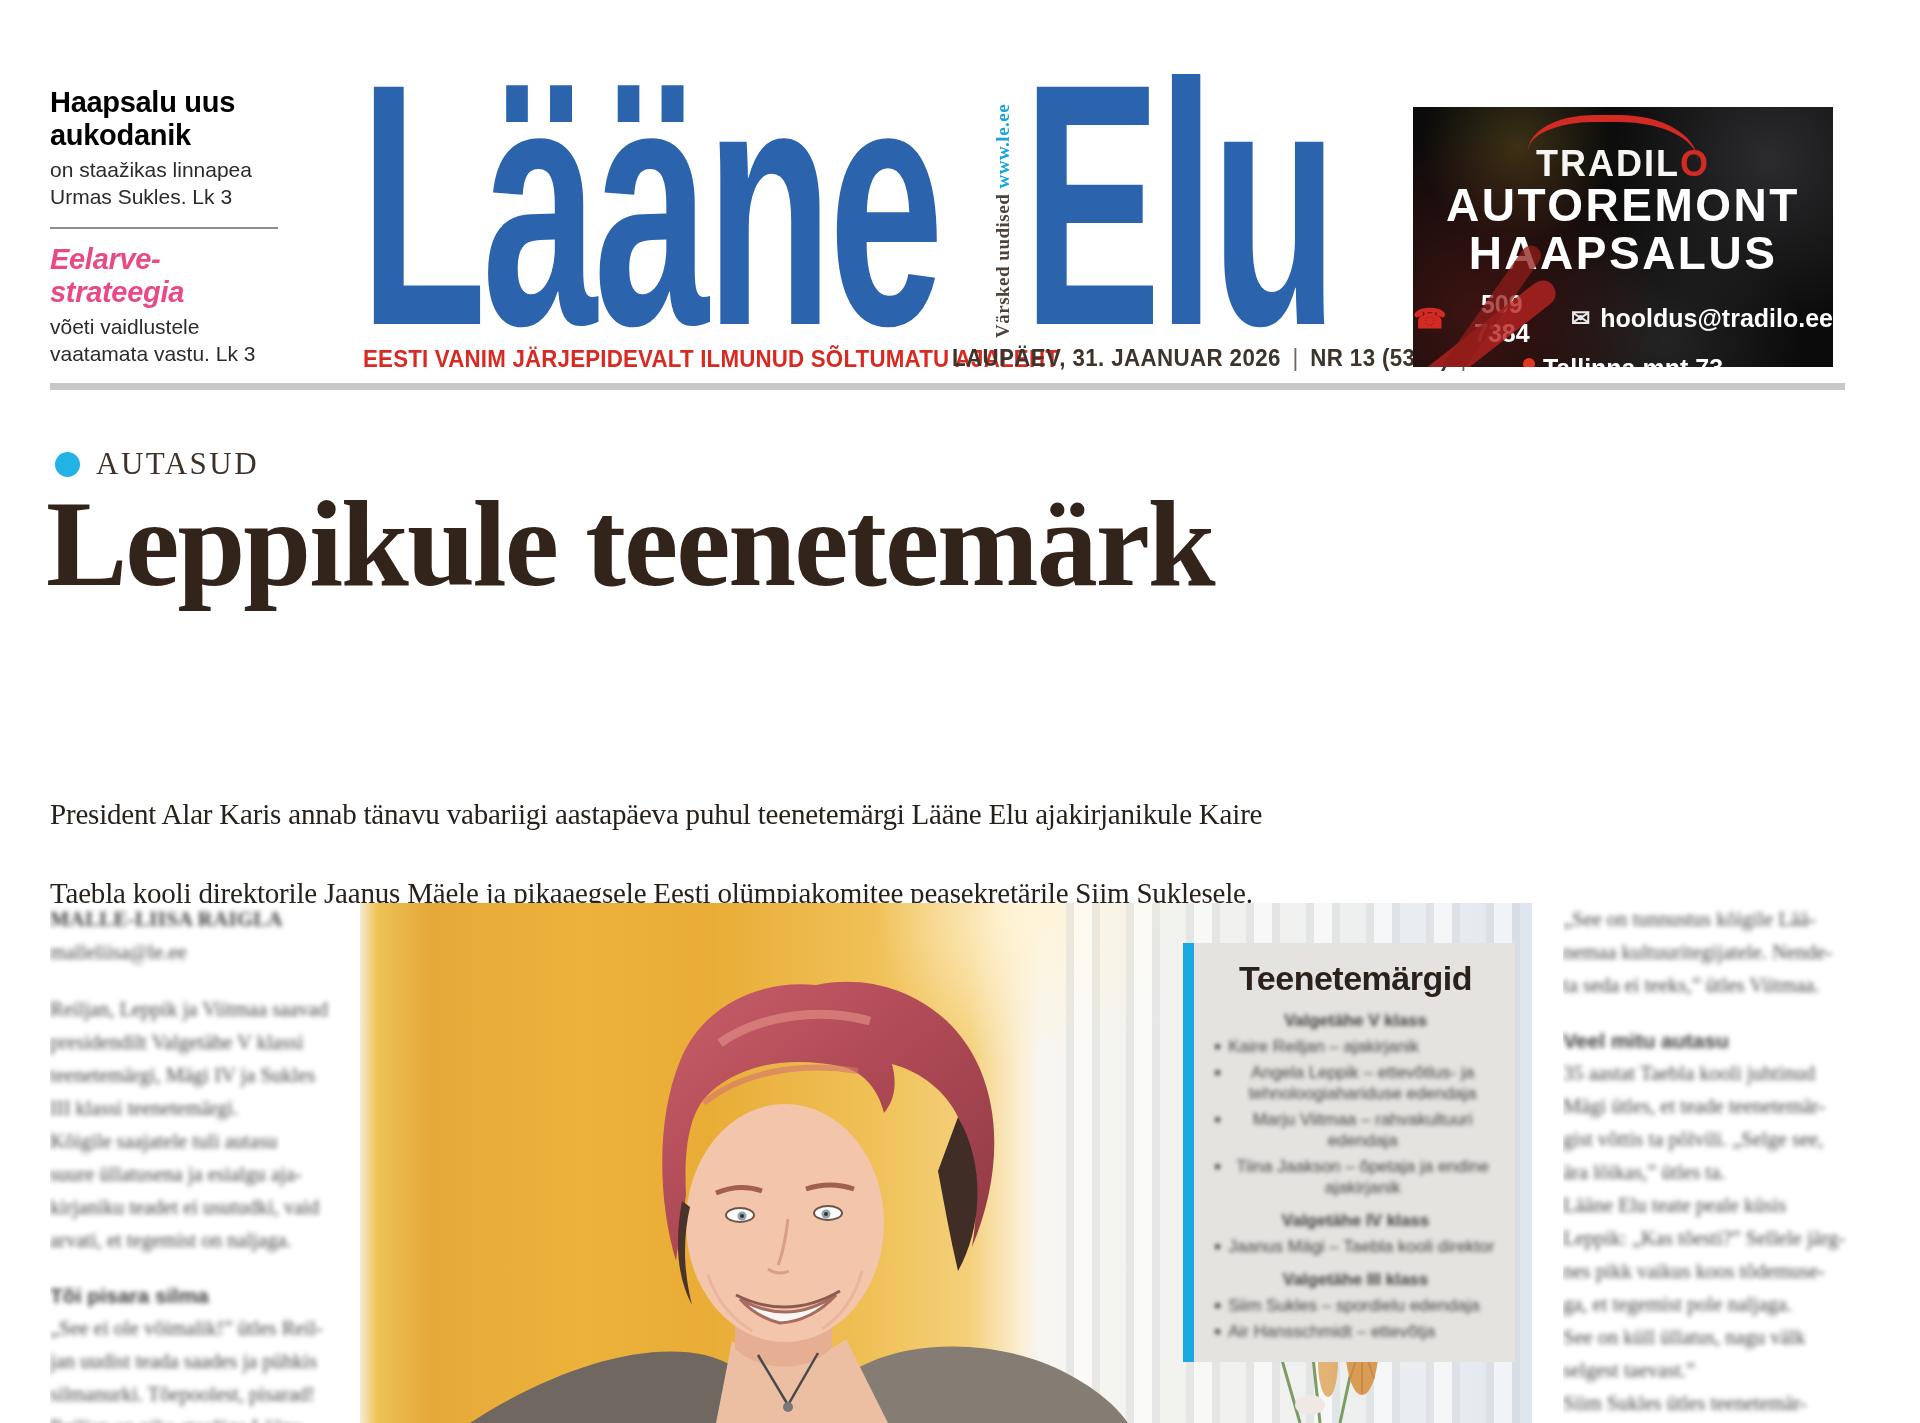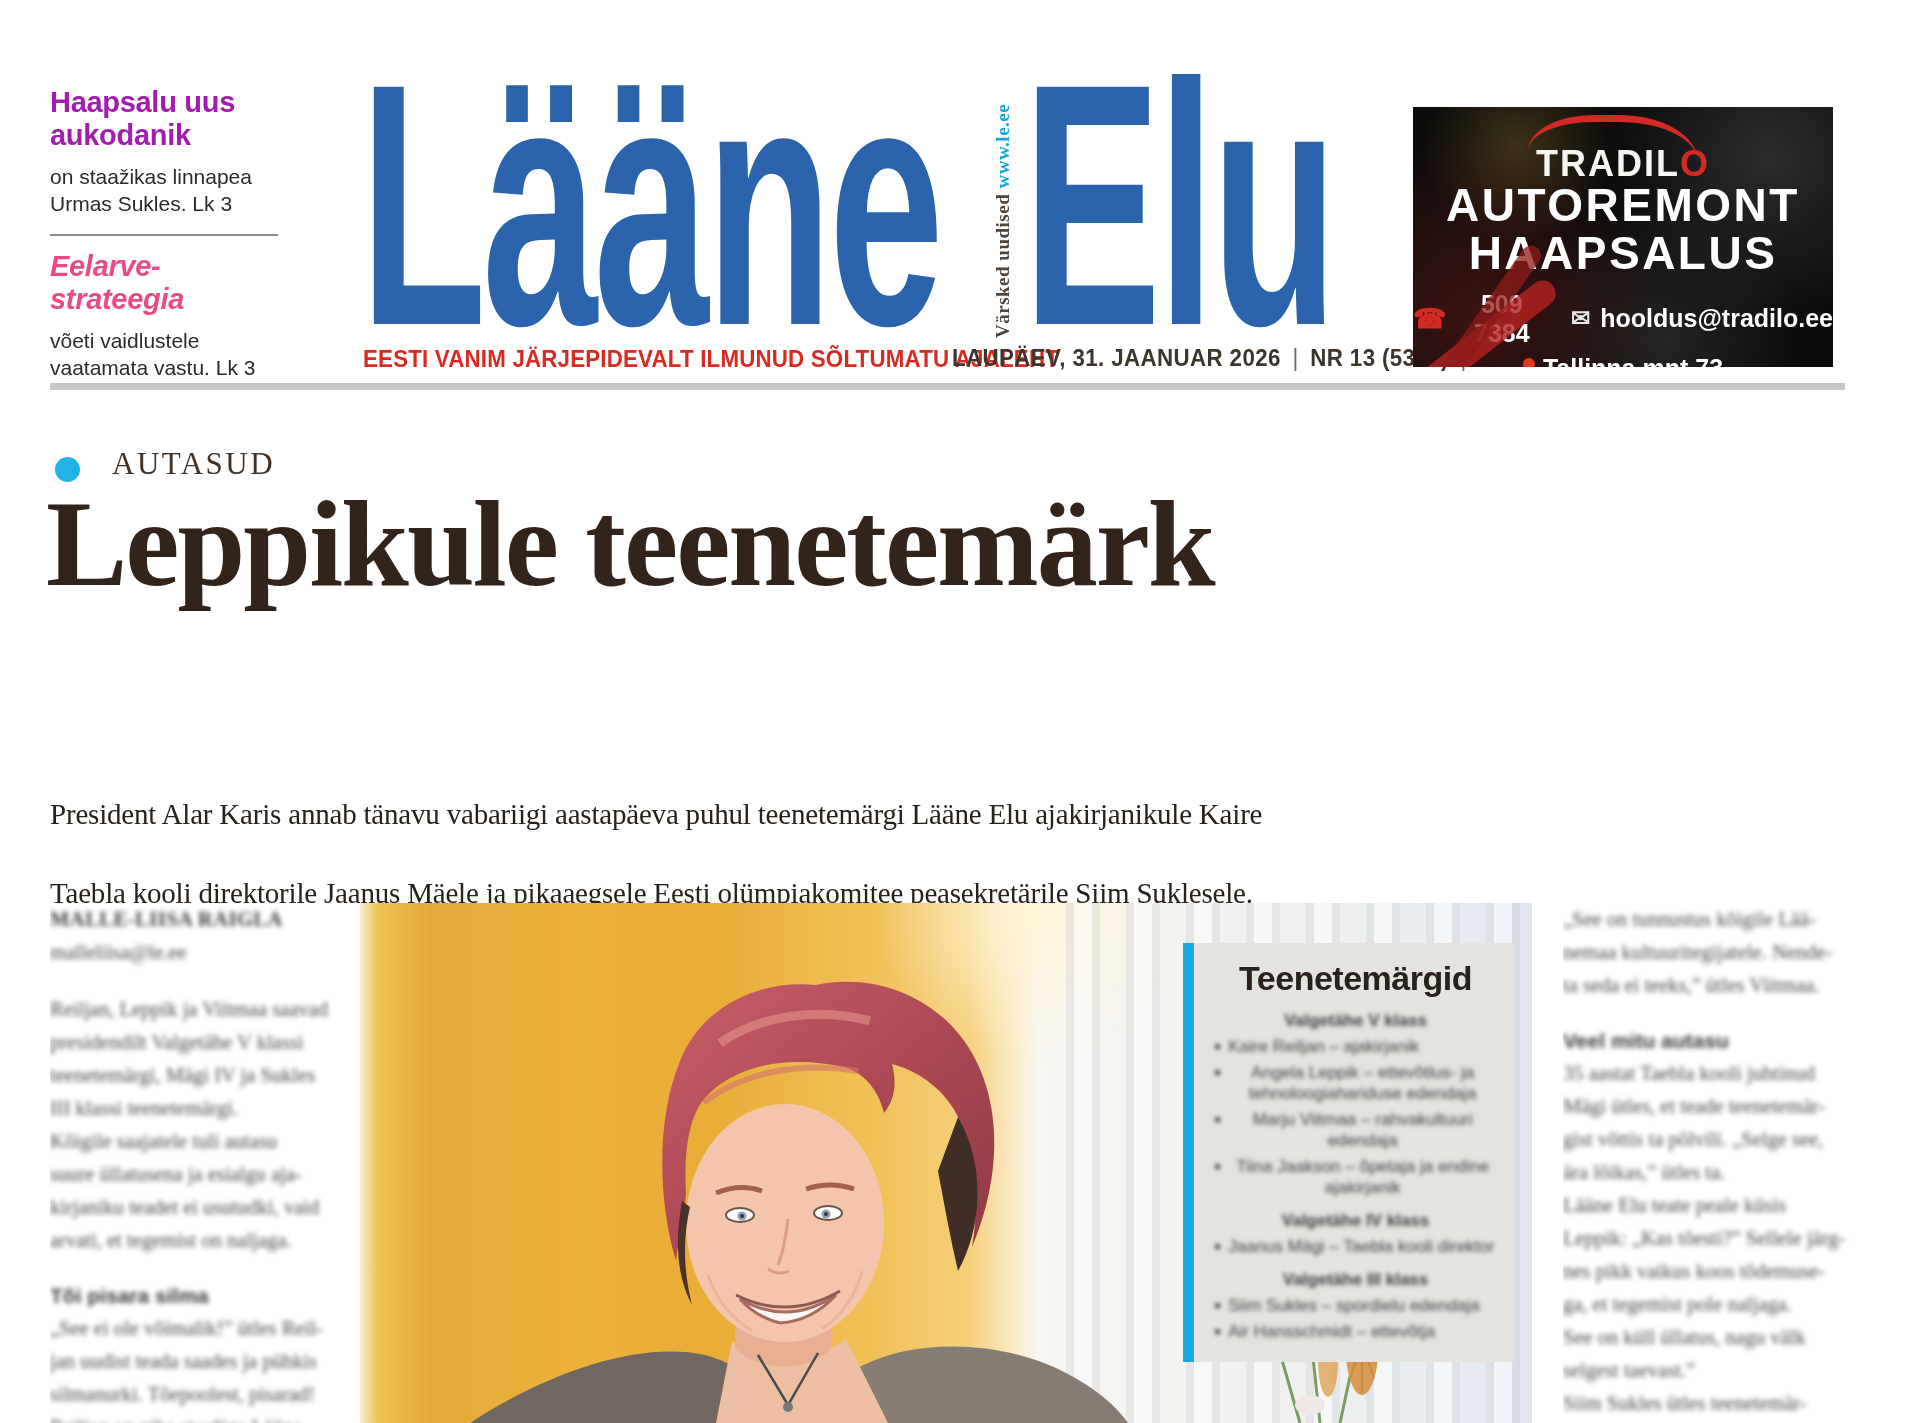--- a/index.html
+++ b/index.html
@@ -2,23 +2,23 @@
 <html><head>
 <meta charset="utf-8">
 <style>
   html,body{margin:0;padding:0;background:#ffffff;}
   body{width:1920px;height:1423px;overflow:hidden;font-family:"Liberation Sans",sans-serif;}
   .page{position:relative;width:1920px;height:1423px;background:#fff;overflow:hidden;}
 
   
   .teasers{position:absolute;left:50px;top:86px;width:250px;}
   .teaser-title{font-weight:bold;font-size:29px;line-height:1.14;letter-spacing:-0.3px;}
-  .teaser-title.cyan{color:#a21caf;}
+  .teaser-title.cyan{color:#000000;}
   .teaser-title.pink{color:#e94a87;font-style:italic;}
-  .teaser-sub{font-size:21px;line-height:1.3;color:#2b2b2b;margin-top:11px;}
+  .teaser-sub{font-size:21px;line-height:1.3;color:#2b2b2b;margin-top:4px;}
   .teaser-divider{width:228px;height:2px;background:#8f8f8f;margin:16px 0 14px 0;}
 
   
   .masthead{position:absolute;left:360px;top:32px;height:320px;}
   .mast-word{position:absolute;top:0;font-family:"Liberation Sans",sans-serif;font-weight:bold;
     font-size:345px;line-height:1;color:#2b64ad;transform:scaleX(0.60);transform-origin:left top;
     letter-spacing:-6px;white-space:nowrap;}
   .mast-laane{left:0;}
   .mast-elu{left:663px;}
   .mast-vertical{position:absolute;left:632px;bottom:14px;height:262px;
@@ -53,21 +53,21 @@
   .ad-contact{margin-top:12px;font-size:25px;font-weight:bold;display:flex;justify-content:center;align-items:center;gap:10px;}
   .phone-glyph{color:#d42a24;font-size:27px;}
   .mail-glyph{color:#e9e9e9;font-size:23px;margin-left:14px;}
   .ad-addr{margin-top:6px;font-size:25px;font-weight:bold;display:flex;justify-content:center;align-items:center;gap:8px;}
   .pin{display:inline-block;width:12px;height:12px;background:#e0391f;border-radius:50%;position:relative;top:-4px;}
   .pin:after{content:"";position:absolute;left:5px;top:11px;width:2px;height:12px;background:#cfcfcf;}
 
   .header-bar{position:absolute;left:50px;top:383px;width:1795px;height:7px;background:#c7c7c7;}
 
   
-  .kicker{position:absolute;left:55px;top:446px;display:flex;align-items:flex-end;gap:32px;}
+  .kicker{position:absolute;left:55px;top:446px;display:flex;align-items:center;gap:16px;}
   .kicker-dot{width:25px;height:25px;border-radius:50%;background:#22b2e6;}
   .kicker-label{font-family:"Liberation Serif",serif;font-size:31px;letter-spacing:2.5px;color:#3d3128;}
 
   
   .headline{position:absolute;left:46px;top:492px;font-family:"Liberation Serif",serif;font-weight:bold;
     font-size:122px;line-height:0.85;letter-spacing:-2px;color:#32241b;white-space:nowrap;}
   .lead{position:absolute;left:50px;top:756px;font-family:"Liberation Serif",serif;font-size:29px;
     line-height:1.45;color:#27211c;letter-spacing:-0.2px;}
   .lead div{white-space:nowrap;margin-top:37px;}
 

